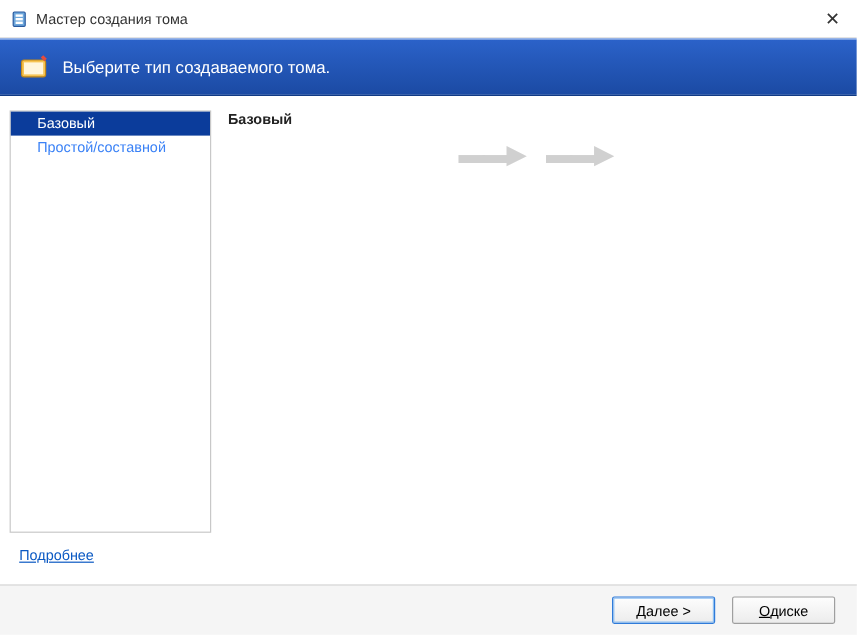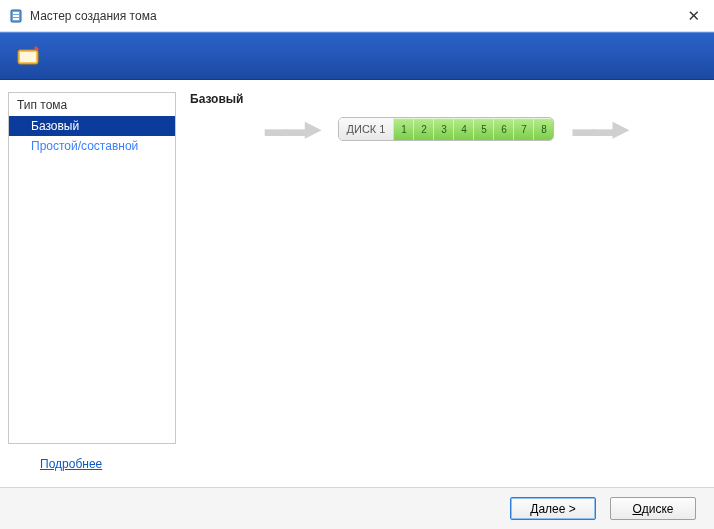--- a/index.html
+++ b/index.html
@@ -44,21 +44,21 @@
     border-left: 1px solid rgba(255,255,255,0.5);
     box-shadow: inset 0 1px 0 rgba(255,255,255,0.6);
   }
   .desc-group {
     border: 1px solid #c8c8c8; border-radius: 2px; padding: 12px 10px 10px 10px;
     position: relative; height: 270px; color: #333; line-height: 1.35;
   }
   .desc-group .legend {
     position: absolute; top: -8px; left: 10px; background: #fff; padding: 0 4px; font-weight: bold; font-size: 12px;
   }
-  .more-link { padding: 4px 0 0 16px; margin-left: 24px; }
+  .more-link { padding: 4px 0 0 16px; }
   .more-link a { color: #0b59c3; font-size: 12px; text-decoration: underline; cursor: default; }
   .footer {
     border-top: 1px solid #d6d6d6; height: 42px; display: flex; align-items: center;
     justify-content: flex-end; gap: 14px; padding: 0 18px; background: #f5f5f5;
     position: absolute; bottom: 0; left: 0; right: 0;
   }
   .btn {
     min-width: 86px; height: 23px; font-size: 12px; background: linear-gradient(#fdfdfd,#ececec);
     border: 1px solid #9f9f9f; border-radius: 2px; cursor: default; padding: 0 12px;
     display: inline-flex; align-items: center; justify-content: center; color: #000;
@@ -84,50 +84,39 @@
 </div>
 
 <div class="header">
   <span class="wizard-icon">
     <svg viewBox="0 0 28 28" width="28" height="28">
       <rect x="4" y="8" width="20" height="14" rx="2" fill="#f6c453" stroke="#c48a1a"></rect>
       <rect x="6" y="10" width="16" height="10" fill="#fff6dd"></rect>
       <polygon points="22,4 25,7 23,9 20,6" fill="#e74c3c"></polygon>
     </svg>
   </span>
+  <span class="wizard-text">Выберите тип создаваемого тома.</span>
 </div>
 
 <div class="body">
 
   <div class="sidebar">
-    <div class="sidebar-header">Тип тома</div>
     <div class="item selected">
       <span>Базовый</span>
     </div>
     <div class="item">
       <span>Простой/составной</span>
     </div>
   </div>
 
   <div class="main">
     <div class="type-title">Базовый</div>
 
     <div class="disk-row">
       <span class="arrow">▬▬▶</span>
-      <span class="disk-pill">
-        <span class="disk-label">ДИСК 1</span>
-        <span class="seg">1</span>
-        <span class="seg">2</span>
-        <span class="seg">3</span>
-        <span class="seg">4</span>
-        <span class="seg">5</span>
-        <span class="seg">6</span>
-        <span class="seg">7</span>
-        <span class="seg">8</span>
-      </span>
       <span class="arrow">▬▬▶</span>
     </div>
 
   </div>
 </div>
 
 <div class="more-link">
   <a>Подробнее</a>
 </div>
 

